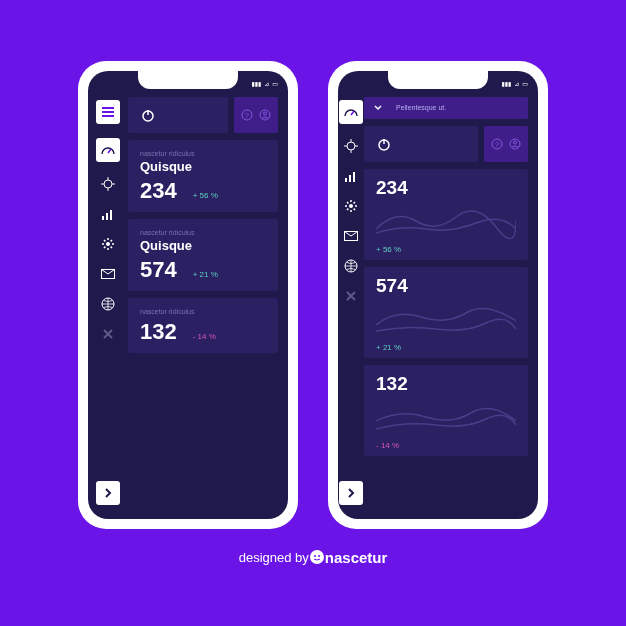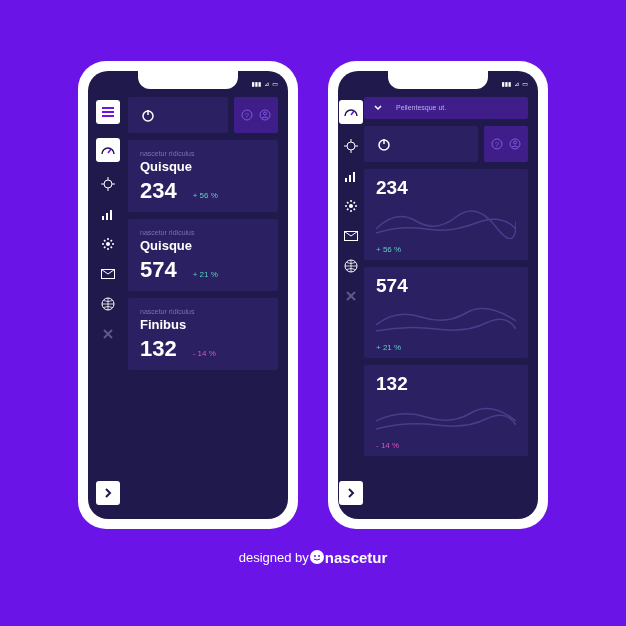--- a/index.html
+++ b/index.html
@@ -177,21 +177,20 @@
             <div class="sub">nascetur ridiculus</div>
             <div class="title">Quisque</div>
             <div class="row">
               <div class="val">574</div>
               <div class="chg up">+ 21 %</div>
             </div>
           </div>
 
           <div class="card">
             <div class="sub">nascetur ridiculus</div>
-            <div class="title">Finibus</div>
             <div class="row">
               <div class="val">132</div>
               <div class="chg down">- 14 %</div>
             </div>
           </div>
 
         </div>
       </div>
     </div>
   </div>

